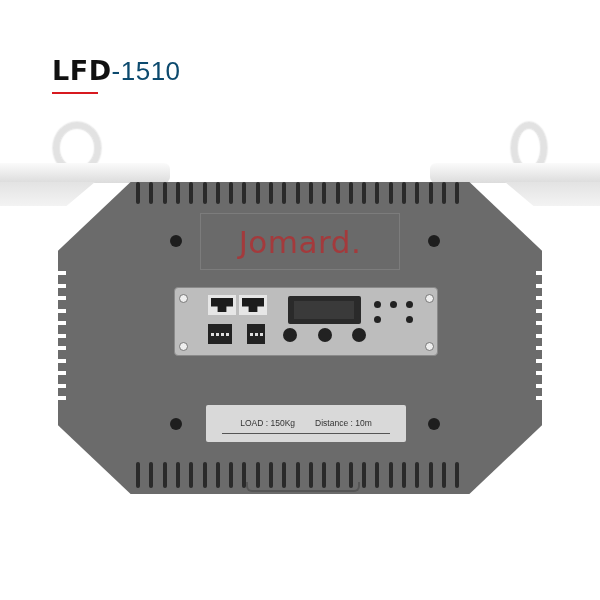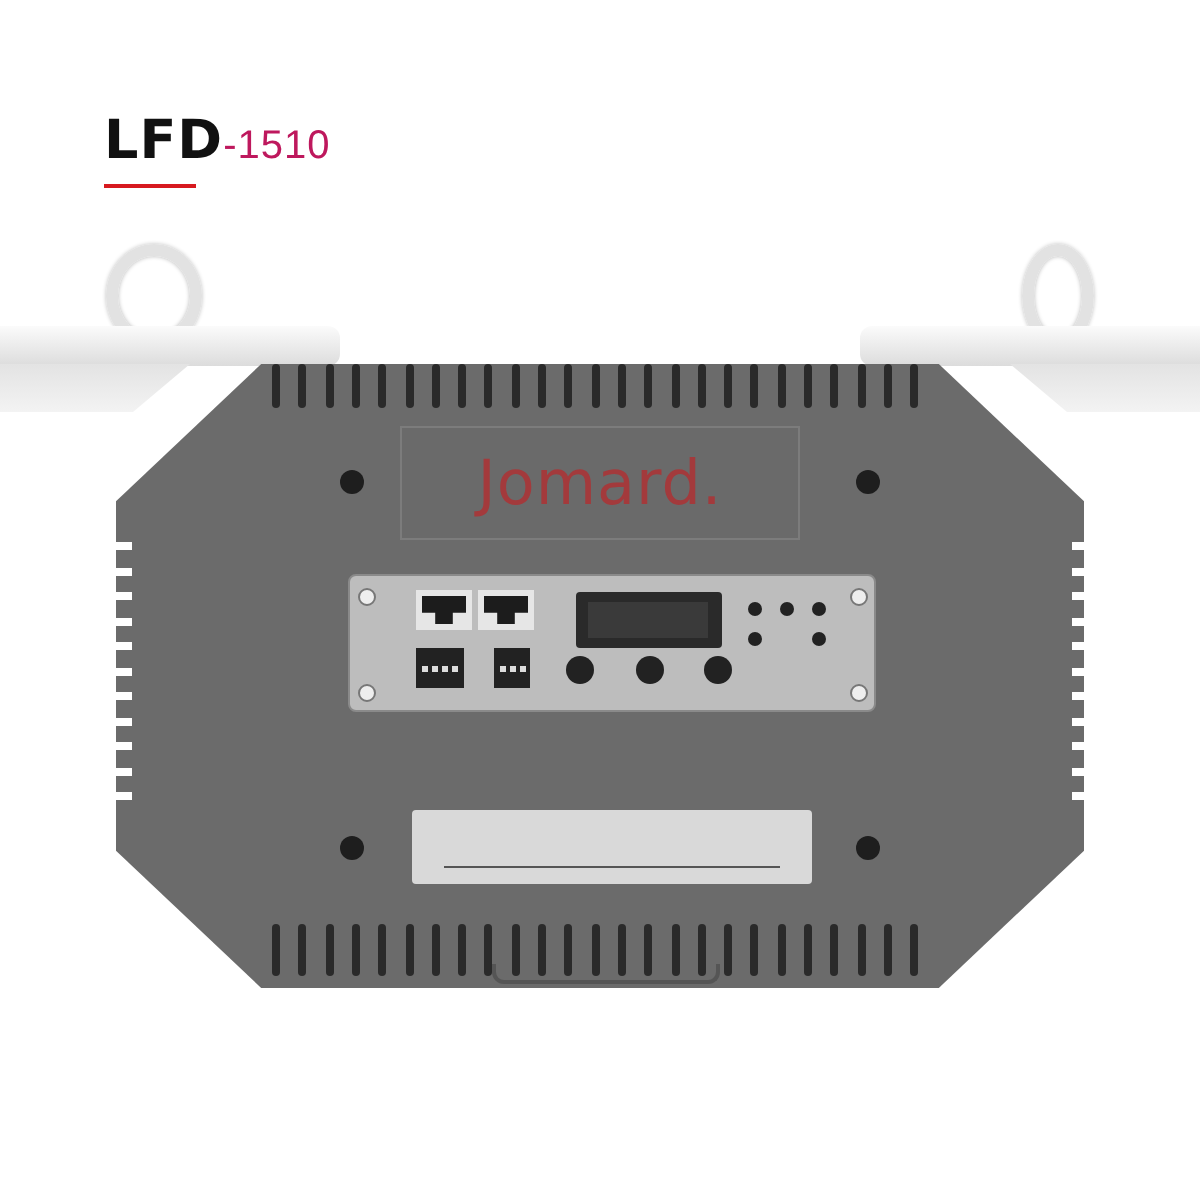--- a/index.html
+++ b/index.html
@@ -1,19 +1,19 @@
 <!DOCTYPE html>
 <html><head>
 <meta charset="utf-8">
 <style>
   html, body { margin:0; padding:0; }
   body { width:600px; height:600px; background:#ffffff; position:relative; overflow:hidden; font-family:"DejaVu Sans", sans-serif; }
   .title { position:absolute; left:52px; top:55px; font-size:27px; letter-spacing:0.5px; color:#222; }
   .title .bold { font-weight:bold; color:#111; }
-  .title .light { font-weight:normal; color:#be185d; font-family:"Liberation Sans", sans-serif; font-size:20px; }
+  .title .light { font-weight:normal; color:#0c4a6e; font-family:"Liberation Sans", sans-serif; font-size:26px; }
   .title-underline { position:absolute; left:52px; top:92px; width:46px; height:2px; background:#d7191f; }
 
   .bracket { position:absolute; top:163px; height:20px; background:linear-gradient(#fbfbfb,#dcdcdc); }
   .bracket.left { left:0; width:170px; border-radius:0 6px 6px 0; }
   .bracket.right { left:430px; width:170px; border-radius:6px 0 0 6px; }
   .bracket-under { position:absolute; top:182px; height:24px; background:linear-gradient(#e3e3e3,#f3f3f3); }
   .bracket-under.left { left:0; width:95px; clip-path:polygon(0 0,100% 0,70% 100%,0 100%); }
   .bracket-under.right { left:505px; width:95px; clip-path:polygon(0 0,100% 0,100% 100%,30% 100%); }
 
   .eyebolt { position:absolute; width:36px; height:40px; border:6px solid #e2e2e2; border-radius:50%; box-shadow:inset 0 0 2px #b5b5b5, 0 0 2px #c0c0c0; }
@@ -176,16 +176,20 @@
   <div class="knob" style="left:143px"></div>
   <div class="knob" style="left:177px"></div>
   <div class="led" style="left:199px;top:13px"></div>
   <div class="led" style="left:215px;top:13px"></div>
   <div class="led" style="left:231px;top:13px"></div>
   <div class="led" style="left:199px;top:28px"></div>
   <div class="led" style="left:231px;top:28px"></div>
 </div>
 
 <div class="label-plate">
+  <div class="label-text">
+    <span>LOAD : 150Kg</span>
+    <span>Distance : 10m</span>
+  </div>
   <div class="label-line"></div>
 </div>
 
 <div class="handle"></div>
 
 </body></html>

